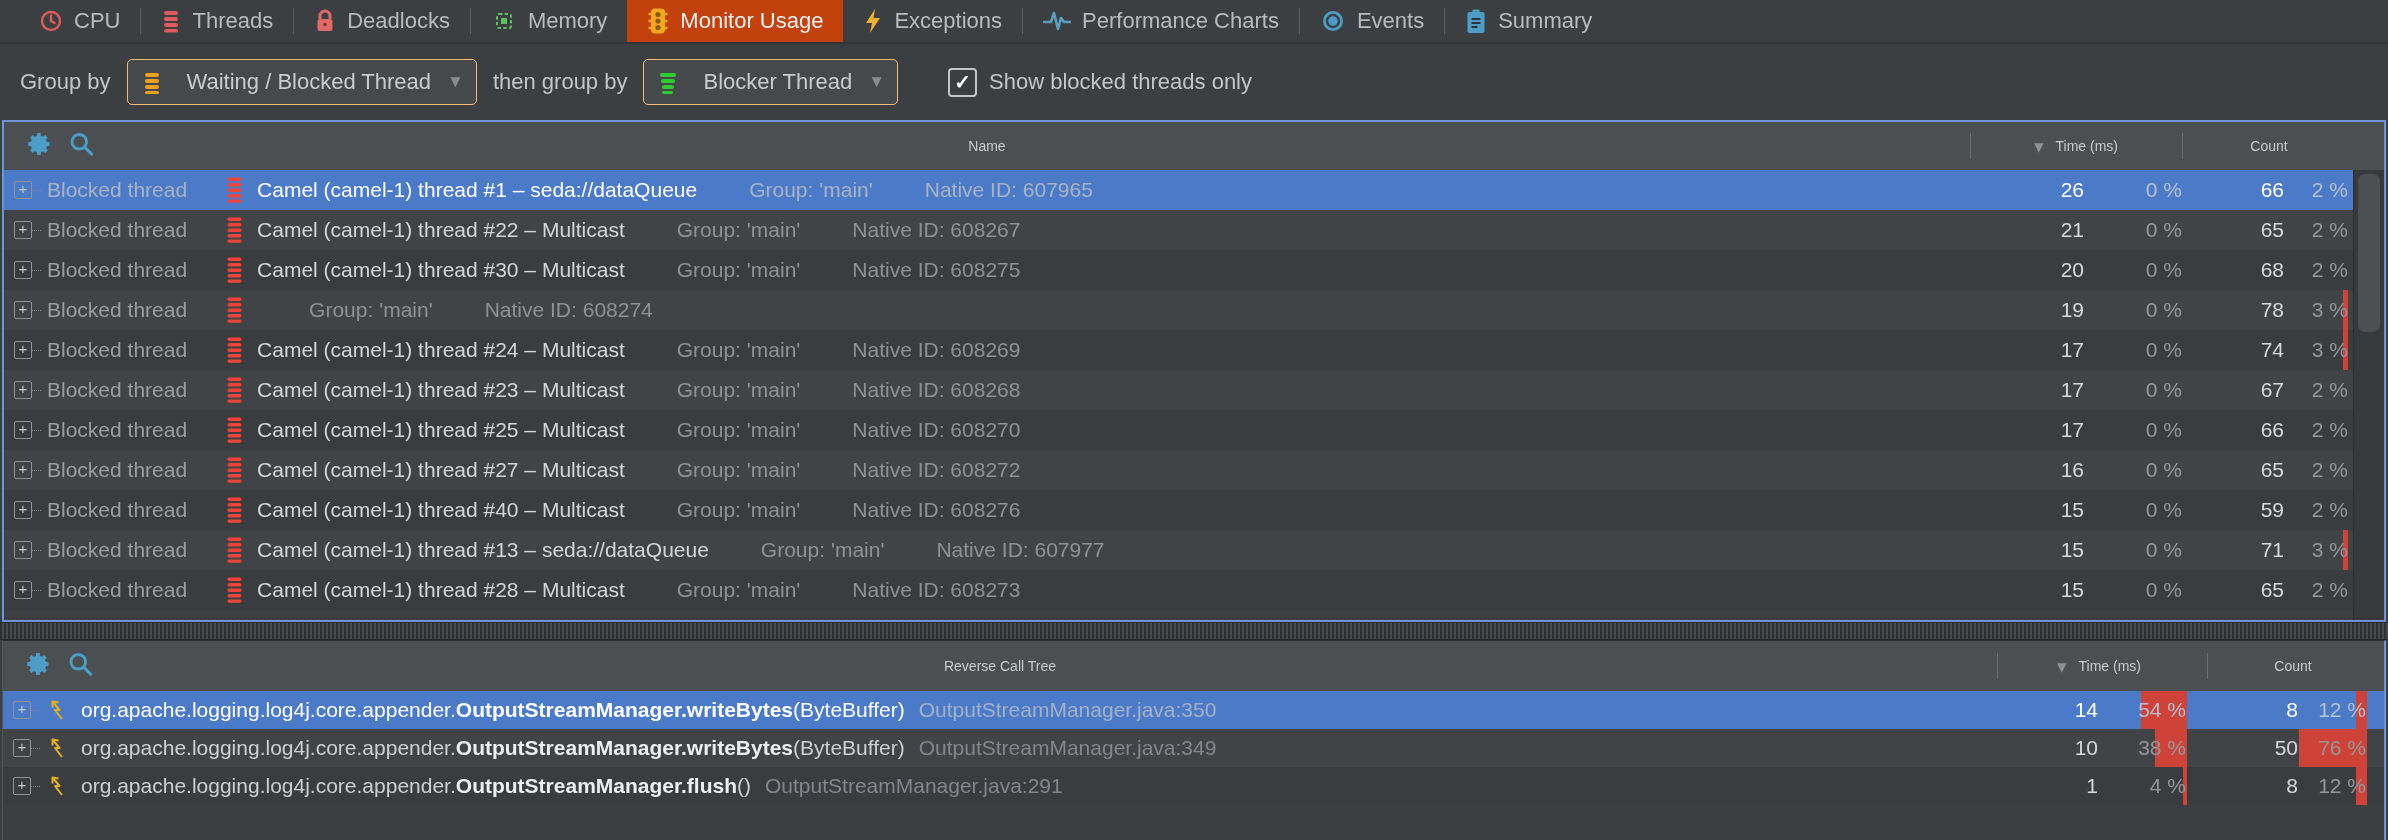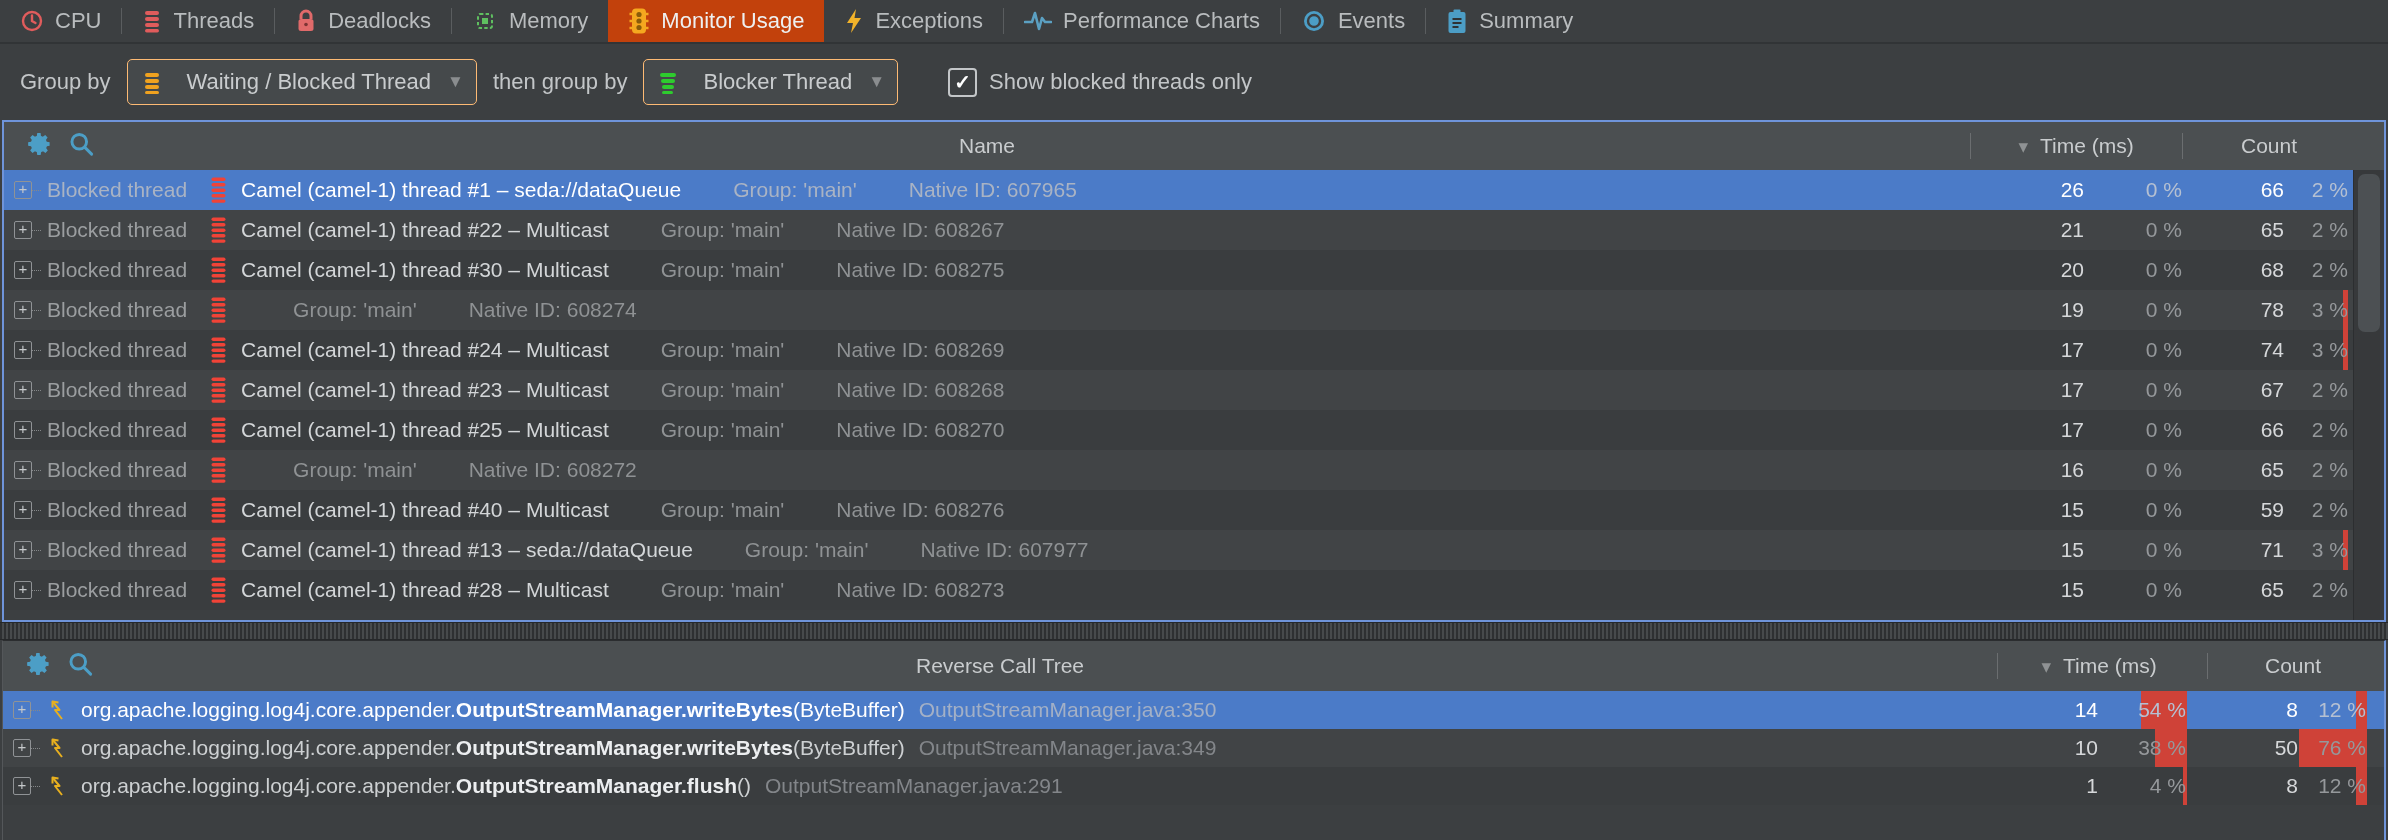--- a/index.html
+++ b/index.html
@@ -4,21 +4,21 @@
 <style>
   html,body{margin:0;padding:0;}
   body{
     width:2388px;height:840px;position:relative;overflow:hidden;
     background:#3c3f41;font-family:"Liberation Sans",sans-serif;
     -webkit-font-smoothing:antialiased;
   }
   
   .tabbar{position:absolute;left:0;top:0;width:2388px;height:44px;
     background:#3c3f41;border-bottom:2px solid #313436;
-    display:flex;align-items:stretch;padding-left:0;box-sizing:border-box;}
+    display:flex;align-items:stretch;padding-left:19px;box-sizing:border-box;}
   .tab{display:flex;align-items:center;gap:11px;padding:0 20px;
     color:#b9bcbe;font-size:22px;white-space:nowrap;cursor:default;}
   .tab.selected{background:#c2410c;color:#eef0f1;}
   .tabsep{width:1px;height:26px;background:#5a5d5f;align-self:center;}
   .tab svg{display:block;}
   
   .toolbar{position:absolute;left:0;top:44px;width:2388px;height:76px;
     display:flex;align-items:center;padding-left:20px;box-sizing:border-box;
     font-size:22px;color:#c3c6c8;background:#3c3f41;}
   .dropdown{display:flex;align-items:center;gap:12px;height:44px;
@@ -32,34 +32,34 @@
   .checkbox.checked::before{content:"✓";}
   
   .panel{position:absolute;background:#3c3f41;box-sizing:border-box;}
   #panel-threads{left:2px;top:120px;width:2384px;height:502px;border:2px solid #6f94da;}
   #panel-calls{left:2px;top:640px;width:2384px;height:200px;
     border-left:1px solid #54575a;border-right:2px solid #6f94da;border-top:1px solid #2b2d2f;}
   .thead{position:relative;height:48px;background:#4b4f51;}
   .thead .hicon{position:absolute;top:50%;transform:translateY(-50%);}
   .hicon.gear{left:22px;} .hicon.search{left:64px;}
   .htitle{position:absolute;top:0;height:100%;display:flex;align-items:center;
-    justify-content:center;color:#c9ccce;font-size:21px;}
+    justify-content:center;color:#c9ccce;font-size:14px;}
   .hsep{position:absolute;top:11px;width:1px;height:26px;background:#6b6e70;}
   .sorted::before{content:"▾";color:#8f9294;margin-right:12px;font-size:19px;}
   .rows{position:absolute;left:0;right:0;}
   .trow{position:relative;height:40px;display:flex;align-items:center;
     padding-left:10px;box-sizing:border-box;font-size:21px;white-space:nowrap;}
   #panel-calls .trow{height:38px;}
   .trow.dark{background:#3a3d3f;} .trow.light{background:#414446;}
   .trow.selected{background:#4b7bc8;}
   .expander{width:16px;height:16px;border:1px solid #909396;border-radius:2px;
     color:#c6c9cb;font-size:15px;line-height:14px;text-align:center;flex:none;}
   .expander::before{content:"+";}
   .tree-dots{width:9px;border-top:1px dotted #85888a;flex:none;margin-right:6px;}
-  .rowlabel{color:#9b9ea0;margin-right:22px;}
+  .rowlabel{color:#9b9ea0;margin-right:38px;}
   .ticon{flex:none;margin-right:13px;display:flex;}
   .tname{color:#d3d6d8;}
   .tgroup,.tnative{color:#8f9294;margin-left:52px;}
   .trow.selected .tname{color:#ffffff;}
   .trow.selected .rowlabel,.trow.selected .tgroup,.trow.selected .tnative{color:#a9b3c4;}
   .cell{position:absolute;top:0;height:100%;display:flex;align-items:center;
     justify-content:flex-end;font-size:21px;}
   .val{color:#d6d8da;} .pct{color:#95989b;}
   .trow.selected .val{color:#ffffff;} .trow.selected .pct{color:#b5c0d2;}
   .cell span{position:relative;z-index:2;}
@@ -471,20 +471,21 @@
           <svg width="19" height="28" viewBox="0 0 19 28">
             <g fill="#f04337">
               <rect x="2.5" y="1.5" width="14" height="3.6" rx="1.8"></rect>
               <rect x="2.5" y="7" width="14" height="3.6" rx="1.8"></rect>
               <rect x="2.5" y="12.5" width="14" height="3.6" rx="1.8"></rect>
               <rect x="2.5" y="18" width="14" height="3.6" rx="1.8"></rect>
               <rect x="2.5" y="23.5" width="14" height="3.2" rx="1.6"></rect>
             </g>
           </svg>
         </span>
+        <span class="tname">Camel (camel-1) thread #27 – Multicast</span>
         <span class="tgroup">Group: 'main'</span>
         <span class="tnative">Native ID: 608272</span>
         <div class="cell t1">
           <span class="val">16</span>
         </div>
         <div class="cell t2">
           <span class="pct">0 %</span>
         </div>
         <div class="cell c1">
           <span class="val">65</span>

